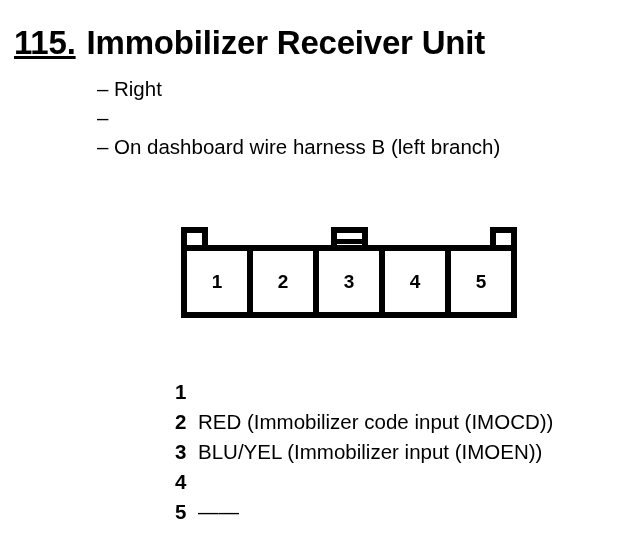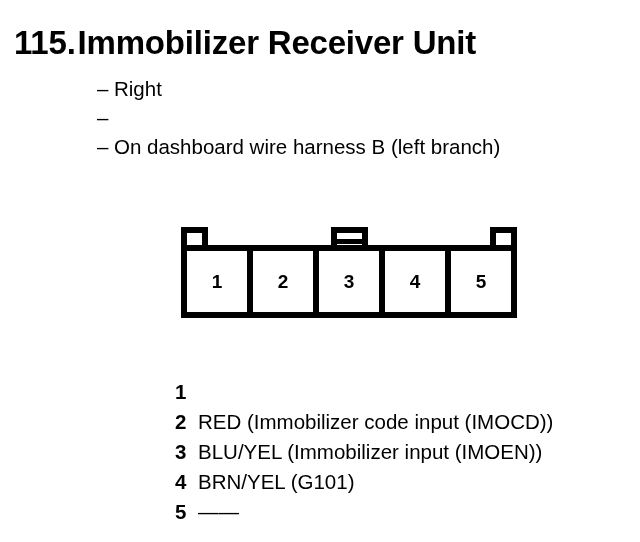--- a/index.html
+++ b/index.html
@@ -20,21 +20,22 @@
   .title {
     position: absolute;
     left: 14px;
     top: 24px;
     font-size: 33px;
     font-weight: bold;
     letter-spacing: -0.2px;
     white-space: nowrap;
   }
   .title .num {
-    margin-right: 2px;
+    margin-right: 11px;
+    text-decoration: underline;
   }
 
   
   .bullets {
     position: absolute;
     left: 97px;
     top: 74px;
   }
   .bullet-row {
     display: flex;
@@ -180,19 +181,18 @@
   <div class="legend-row">
     <span class="legend-num">2</span>
     <span>RED (Immobilizer code input (IMOCD))</span>
   </div>
   <div class="legend-row">
     <span class="legend-num">3</span>
     <span>BLU/YEL (Immobilizer input (IMOEN))</span>
   </div>
   <div class="legend-row">
     <span class="legend-num">4</span>
-    <span>BRN/YEL (G101)</span>
   </div>
   <div class="legend-row">
     <span class="legend-num">5</span>
     <span>——</span>
   </div>
 </div>
 
 </body></html>

